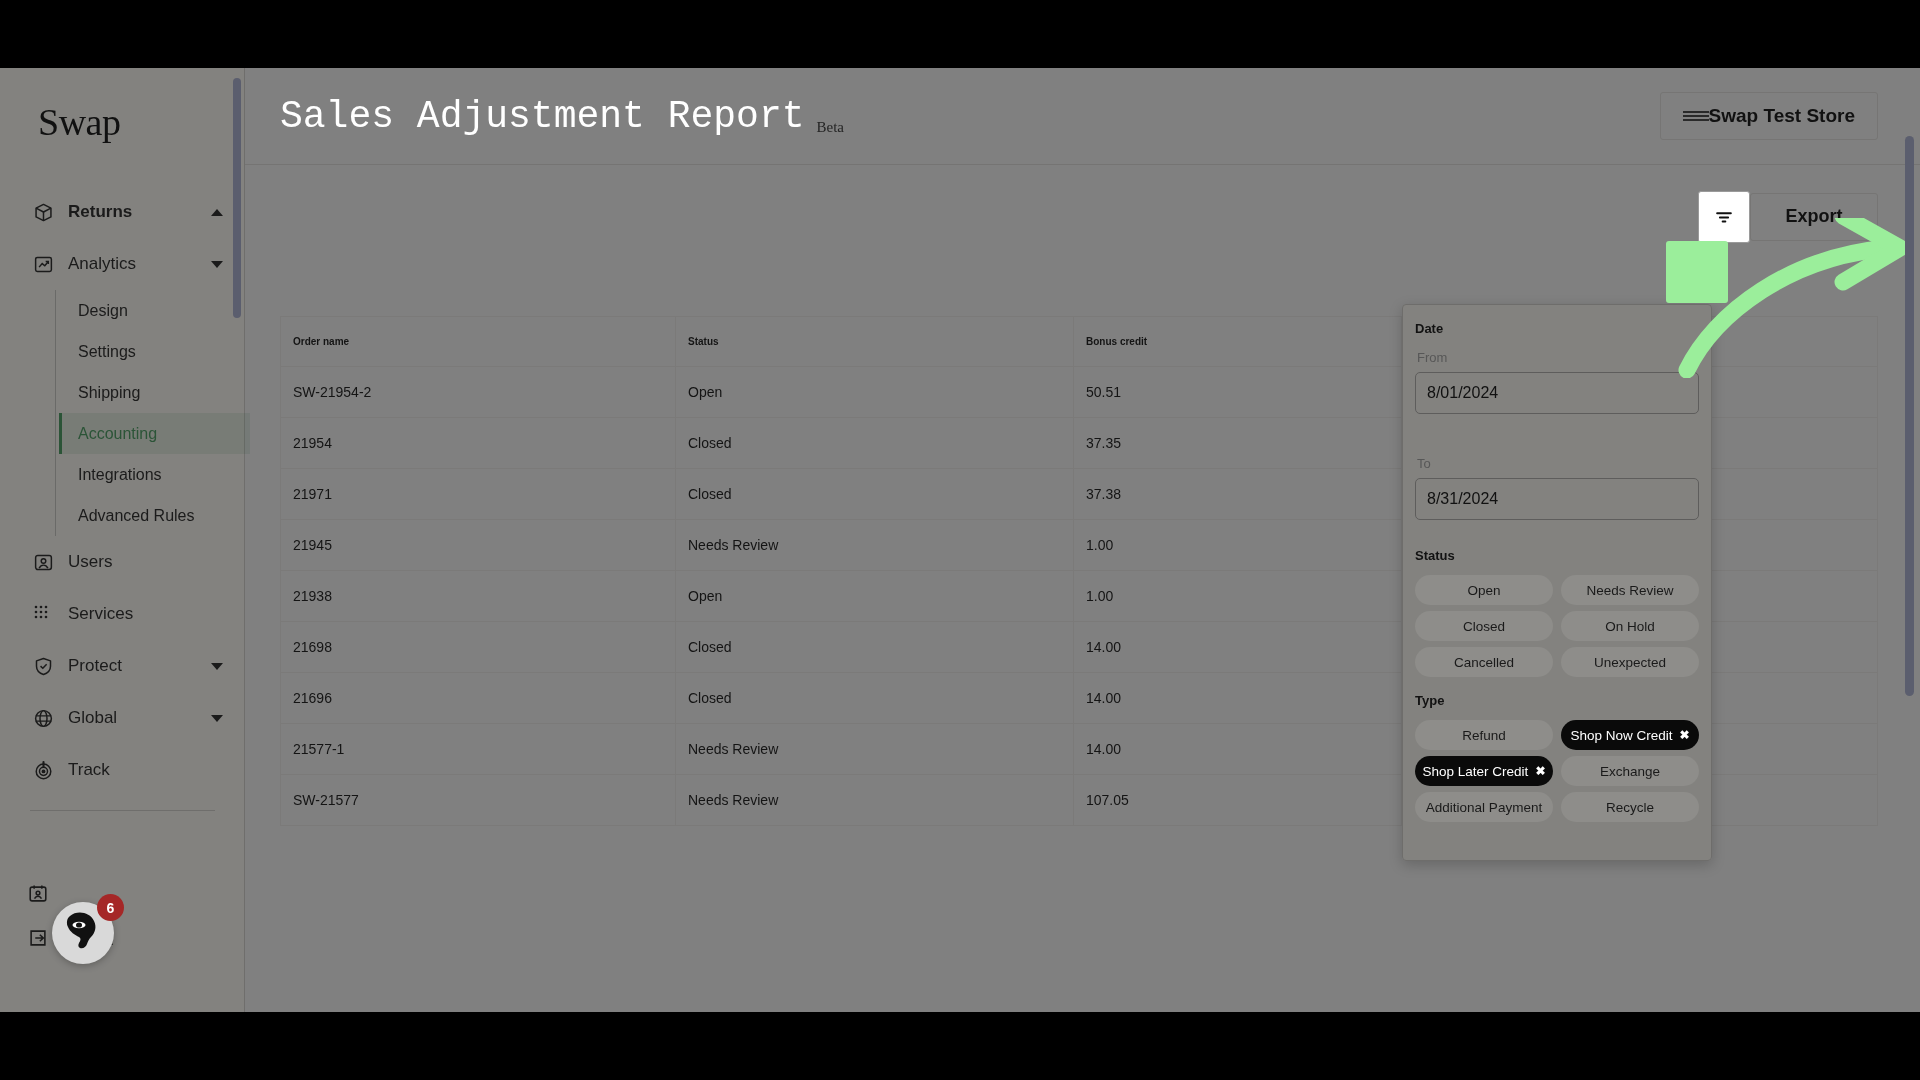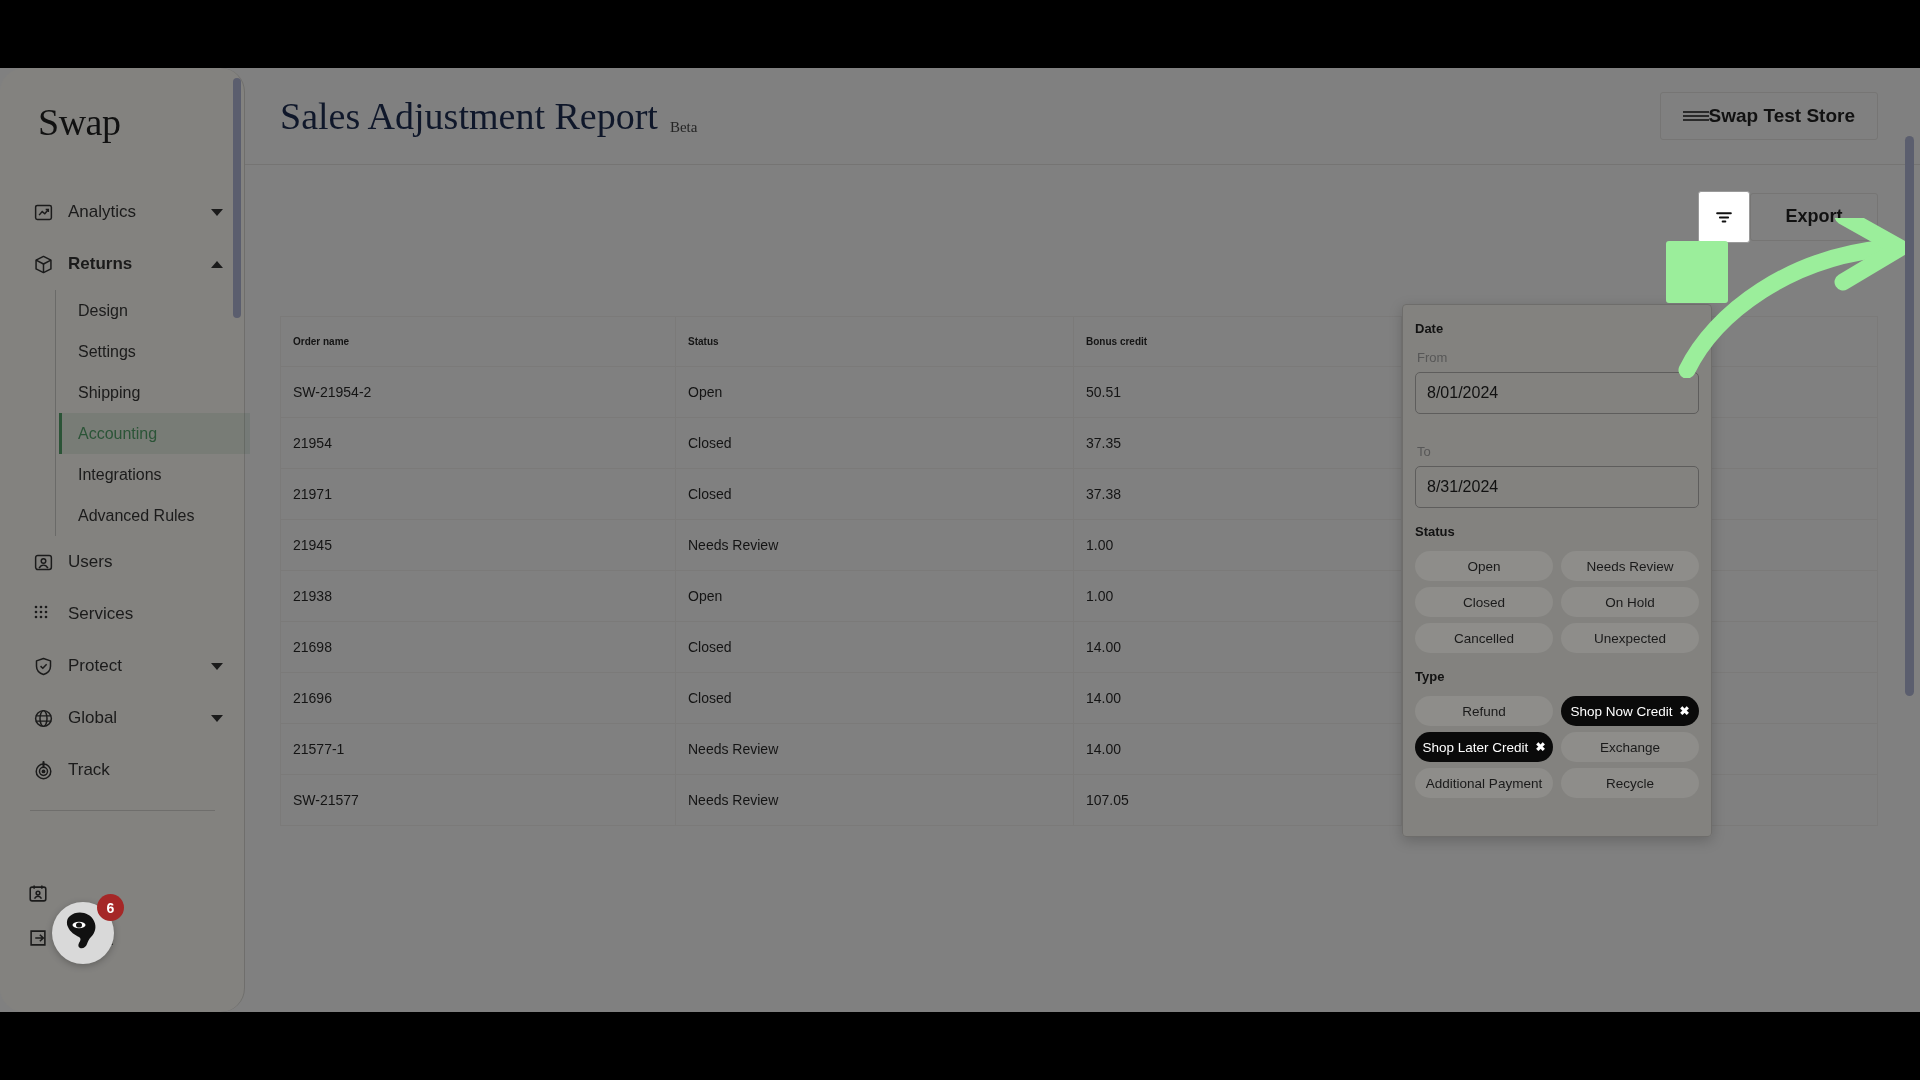--- a/index.html
+++ b/index.html
@@ -20,21 +20,20 @@
     overflow: hidden;
   }
 
   
   #sidebar {
     position: absolute;
     left: 0; top: 0;
     width: 245px; height: 944px;
     background: #83827f;
     border-right: 1px solid #6f6e6c;
-    border-radius: 24px;
   }
   .brand {
     position: absolute;
     left: 38px; top: 32px;
     font-family: "Liberation Serif", serif;
     font-size: 38px;
     font-weight: 400;
     color: #111;
     letter-spacing: -0.5px;
   }
@@ -166,24 +165,24 @@
   }
   #page-header {
     position: absolute;
     left: 0; top: 0;
     width: 100%; height: 97px;
     display: flex; align-items: center;
     padding: 0 42px 0 35px;
     border-bottom: 1px solid #757473;
   }
   #page-title {
-    font-family: Liberation Serif, serif;
+    font-family: Liberation Mono, monospace;
     font-size: 38px;
     font-weight: 400;
-    color: #0f172a;
+    color: #ffffff;
   }
   #beta-tag {
     font-family: "Liberation Serif", serif;
     font-size: 15px;
     color: #242424;
     margin-left: 12px;
     align-self: flex-end;
     margin-bottom: 28px;
   }
   #store-switcher {
@@ -292,21 +291,21 @@
   .date-input {
     width: 100%;
     height: 42px;
     background: transparent;
     border: 1px solid #5e5d5c;
     border-radius: 5px;
     font-family: "Liberation Sans", sans-serif;
     font-size: 16px;
     color: #111;
     padding: 0 11px;
-    margin-bottom: 16px;
+    margin-bottom: 28px;
   }
   .chip-grid {
     display: grid;
     grid-template-columns: 1fr 1fr;
     gap: 6px 8px;
     margin-bottom: 16px;
   }
   .chip {
     height: 30px;
     border-radius: 16px;
@@ -357,42 +356,42 @@
 </head>
 <body>
 
 <div id="frame">
 
   <aside id="sidebar">
     <div class="brand">Swap</div>
 
     <nav class="nav">
 
+      <div class="nav-item expanded">
+        <span class="ico">
+          <svg width="21" height="21" viewBox="0 0 24 24" fill="none" stroke="#1b1b1b" stroke-width="1.7" stroke-linejoin="round">
+            <path d="M12 2.8 20.5 7v10L12 21.2 3.5 17V7z"></path>
+            <path d="M3.5 7 12 11.4 20.5 7"></path>
+            <path d="M12 11.4V21.2"></path>
+          </svg>
+        </span>
+        <span class="nav-label">Returns</span>
+        <span class="caret up"></span>
+      </div>
+
       <div class="nav-item">
         <span class="ico">
           <svg width="21" height="21" viewBox="0 0 24 24" fill="none" stroke="#1b1b1b" stroke-width="1.7">
             <rect x="3" y="4" width="18" height="16" rx="2"></rect>
             <polyline points="7,15 10.5,11 13.5,13.5 17.5,8.5"></polyline>
             <polyline points="14.5,8.5 17.5,8.5 17.5,11.5"></polyline>
           </svg>
         </span>
         <span class="nav-label">Analytics</span>
         <span class="caret"></span>
-      </div>
-
-      <div class="nav-item expanded">
-        <span class="ico">
-          <svg width="21" height="21" viewBox="0 0 24 24" fill="none" stroke="#1b1b1b" stroke-width="1.7" stroke-linejoin="round">
-            <path d="M12 2.8 20.5 7v10L12 21.2 3.5 17V7z"></path>
-            <path d="M3.5 7 12 11.4 20.5 7"></path>
-            <path d="M12 11.4V21.2"></path>
-          </svg>
-        </span>
-        <span class="nav-label">Returns</span>
-        <span class="caret up"></span>
       </div>
 
       <div class="subnav">
         <div class="sub-item">Design</div>
         <div class="sub-item">Settings</div>
         <div class="sub-item">Shipping</div>
         <div class="sub-item active">Accounting</div>
         <div class="sub-item">Integrations</div>
         <div class="sub-item">Advanced Rules</div>
       </div>

